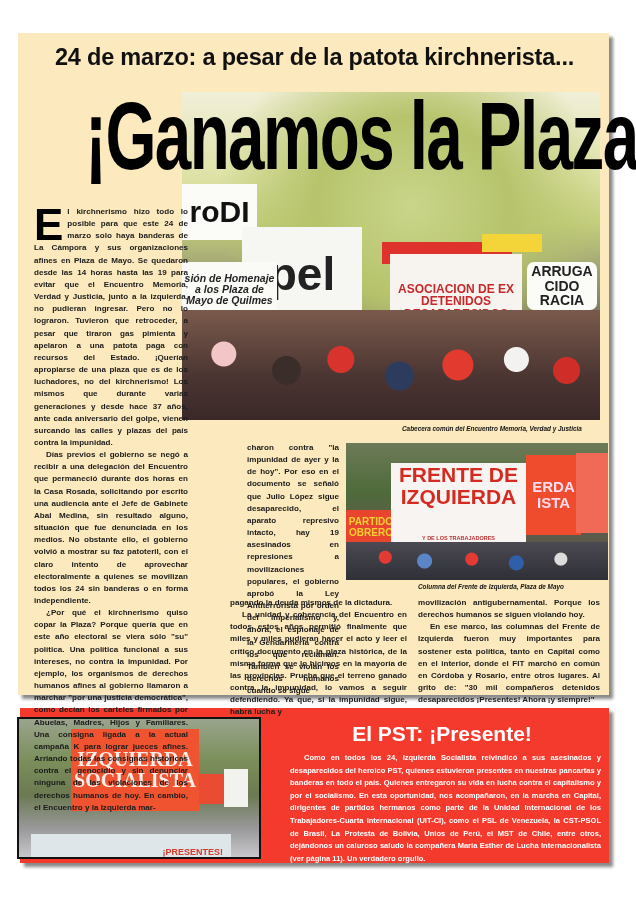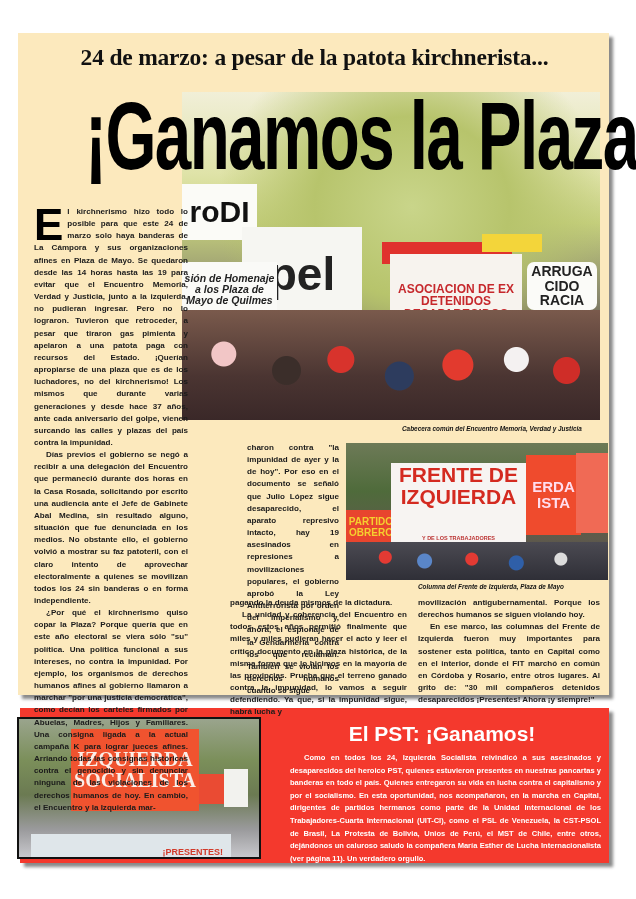--- a/index.html
+++ b/index.html
@@ -5,21 +5,21 @@
     html, body { margin: 0; padding: 0; background: #ffffff; }
     body { width: 636px; height: 899px; position: relative; overflow: hidden; font-family: "Liberation Sans", sans-serif; }
 
     .page-panel {
       position: absolute; left: 18px; top: 33px; width: 591px; height: 662px;
       background: #fce9bd;
       box-shadow: 4px 4px 3px #8a8a8a;
     }
     .kicker {
       position: absolute; left: 22px; top: 44px; width: 585px;
-      font-family: Liberation Serif, serif; font-weight: bold; font-size: 23.5px;
+      font-family: Liberation Sans, sans-serif; font-weight: bold; font-size: 23.5px;
       color: #111; text-align: center; letter-spacing: -0.2px; white-space: nowrap;
     }
     .headline {
       position: absolute; left: 20px; top: 78px; width: 592px; height: 110px;
       font-family: "Liberation Sans", sans-serif; font-weight: bold;
       font-size: 84px; line-height: 100px; color: #000; text-align: center;
       transform: scaleX(0.78) scaleY(1.15); transform-origin: center top;
       white-space: nowrap; letter-spacing: -2px; z-index: 3;
     }
 
@@ -175,14 +175,14 @@
   <p class="indent">En ese marco, las columnas del Frente de Izquierda fueron muy importantes para sostener esta política, tanto en Capital como en el interior, donde el FIT marchó en común en Córdoba y Rosario, entre otros lugares. Al grito de: "30 mil compañeros detenidos desaparecidos ¡Presentes! Ahora ¡y siempre!"</p>
 </div>
 
 <div class="pst-box"></div>
 <div class="pst-photo">
   <div class="banner is-banner">IZQUIERDA SOCIALISTA</div>
   <div class="banner is-small"></div>
   <div class="banner sign"></div>
   <div class="banner presentes">¡PRESENTES!</div>
 </div>
-<div class="pst-title">El PST: ¡Ganamos!</div>
+<div class="pst-title">El PST: ¡Presente!</div>
 <div class="pst-text">Como en todos los 24, Izquierda Socialista reivindicó a sus asesinados y desaparecidos del heroico PST, quienes estuvieron presentes en nuestras pancartas y banderas en todo el país. Quienes entregaron su vida en lucha contra el capitalismo y por el socialismo. En esta oportunidad, nos acompañaron, en la marcha en Capital, dirigentes de partidos hermanos como parte de la Unidad Internacional de los Trabajadores-Cuarta Internacional (UIT-CI), como el PSL de Venezuela, la CST-PSOL de Brasil, La Protesta de Bolivia, Unios de Perú, el MST de Chile, entre otros, dejándonos un caluroso saludo la compañera María Esther de Lucha Internacionalista (ver página 11). Un verdadero orgullo.</div>
 
 </body></html>

